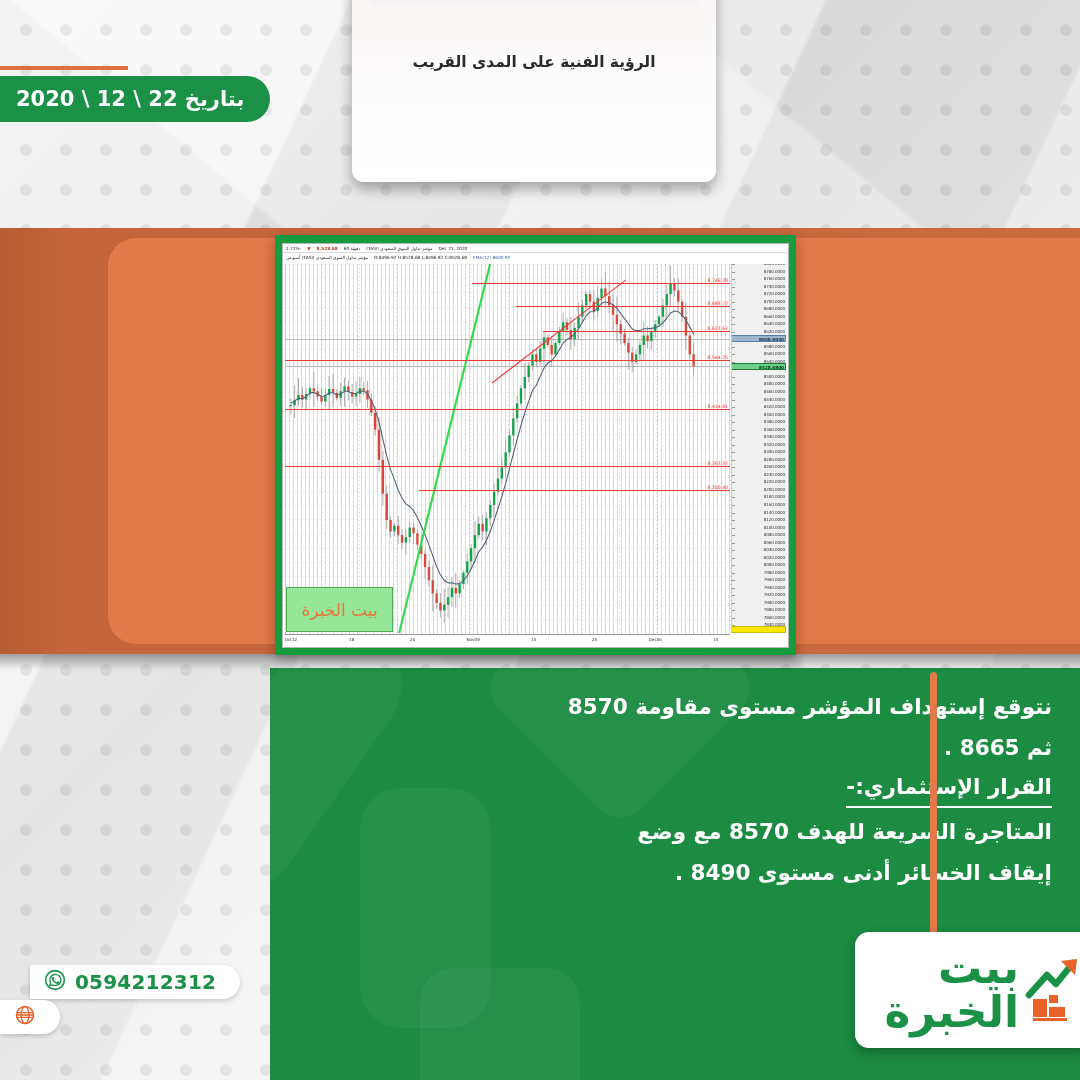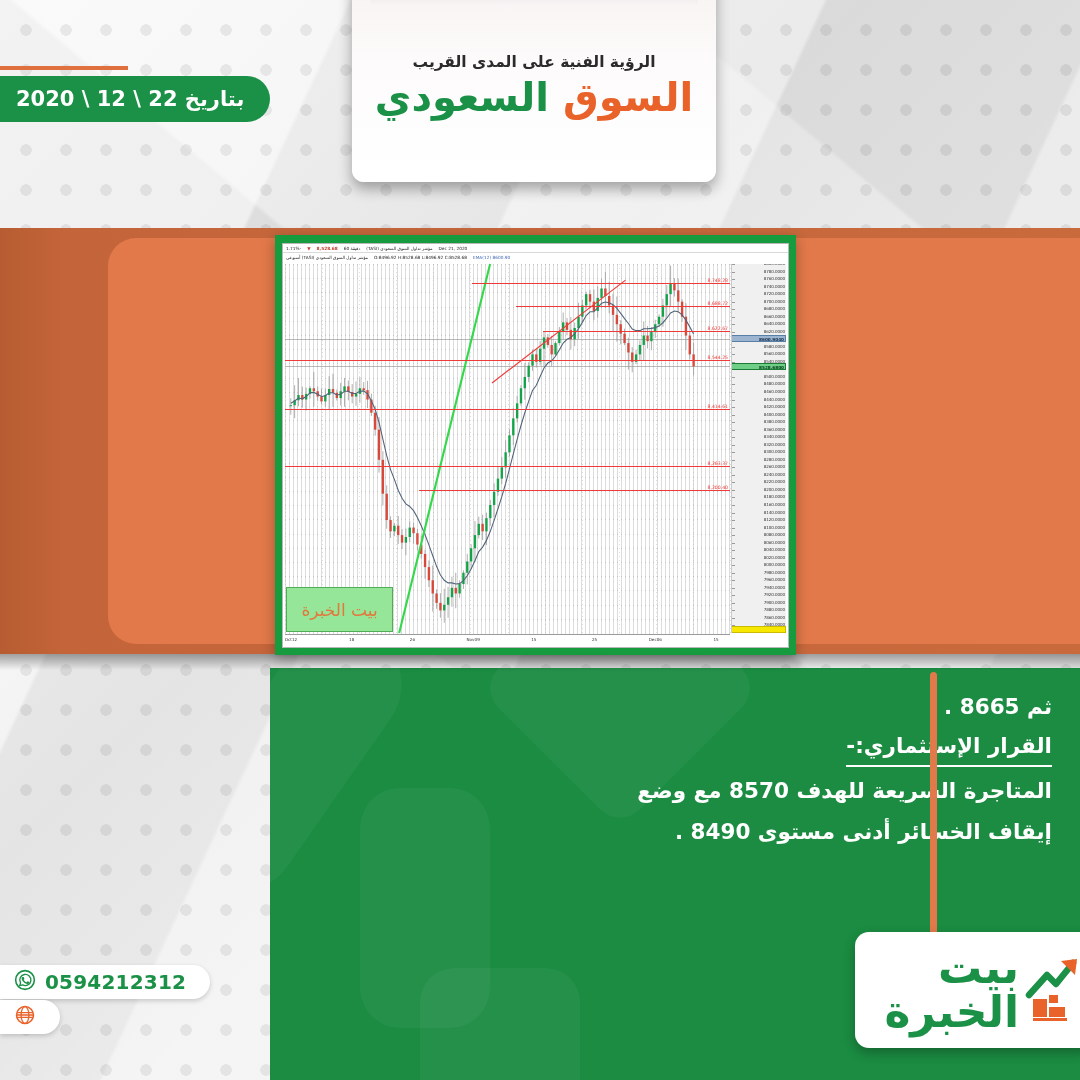--- a/index.html
+++ b/index.html
@@ -233,21 +233,21 @@
 
   
   .contact{
     position:absolute; left:0;
     height:34px; border-radius:0 17px 17px 0;
     background:#ffffff; box-shadow:0 2px 5px rgba(0,0,0,.18);
     display:flex; align-items:center; direction:ltr;
     padding:0 24px 0 14px; z-index:7;
     gap:9px;
   }
-  #contact-phone{ top:965px; }
+  #contact-phone{ top:965px;margin-left:30px; }
   #contact-web{ top:1000px; }
   .contact .txt{ font-size:20px; font-weight:bold; letter-spacing:.2px; }
   #contact-phone .txt{ color:#1b9147; }
   #contact-web .txt{ color:#e8622a; font-size:18px; }
 
   
   #logo-card{
     position:absolute; left:855px; top:932px; width:232px; height:116px;
     background:#fff; border-radius:14px 0 0 14px;
     box-shadow:0 5px 12px rgba(0,0,0,.28);
@@ -269,24 +269,20 @@
 </head>
 <body>
 
 <div id="bg-base"></div>
 <div id="bg-facets"></div>
 <div id="bg-dots"></div>
 
 <div id="title-card">
   <div class="sheen"></div>
   <div id="subtitle">الرؤية الفنية على المدى القريب</div>
-  <div id="maintitle">
-    <span class="orange">السوق</span>
-    <span class="green">السعودي</span>
-  </div>
 </div>
 
 <div id="date-rule"></div>
 <div id="date-pill">بتاريخ 22 \ 12 \ 2020</div>
 
 <div id="orange-band"></div>
 <div id="orange-inner"></div>
 <div id="orange-band-shadow"></div>
 
 <div id="chart-frame">
@@ -706,20 +702,21 @@
 
 <div id="accent-strip-thin"></div>
 
 <div id="green-panel">
   <div class="deco d1"></div>
   <div class="deco d2"></div>
   <div class="deco d3"></div>
   <div class="deco d4"></div>
 
   <div id="copy">
+    <div class="ln">نتوقع إستهداف المؤشر مستوى مقاومة 8570</div>
     <div class="ln">ثم 8665 .</div>
     <div class="hdwrap">
       <span class="ln hd">القرار الإستثماري:-</span>
     </div>
     <div class="ln">المتاجرة السريعة للهدف 8570 مع وضع</div>
     <div class="ln">إيقاف الخسائر أدنى مستوى 8490 .</div>
   </div>
 </div>
 
 <div class="contact" id="contact-phone">

